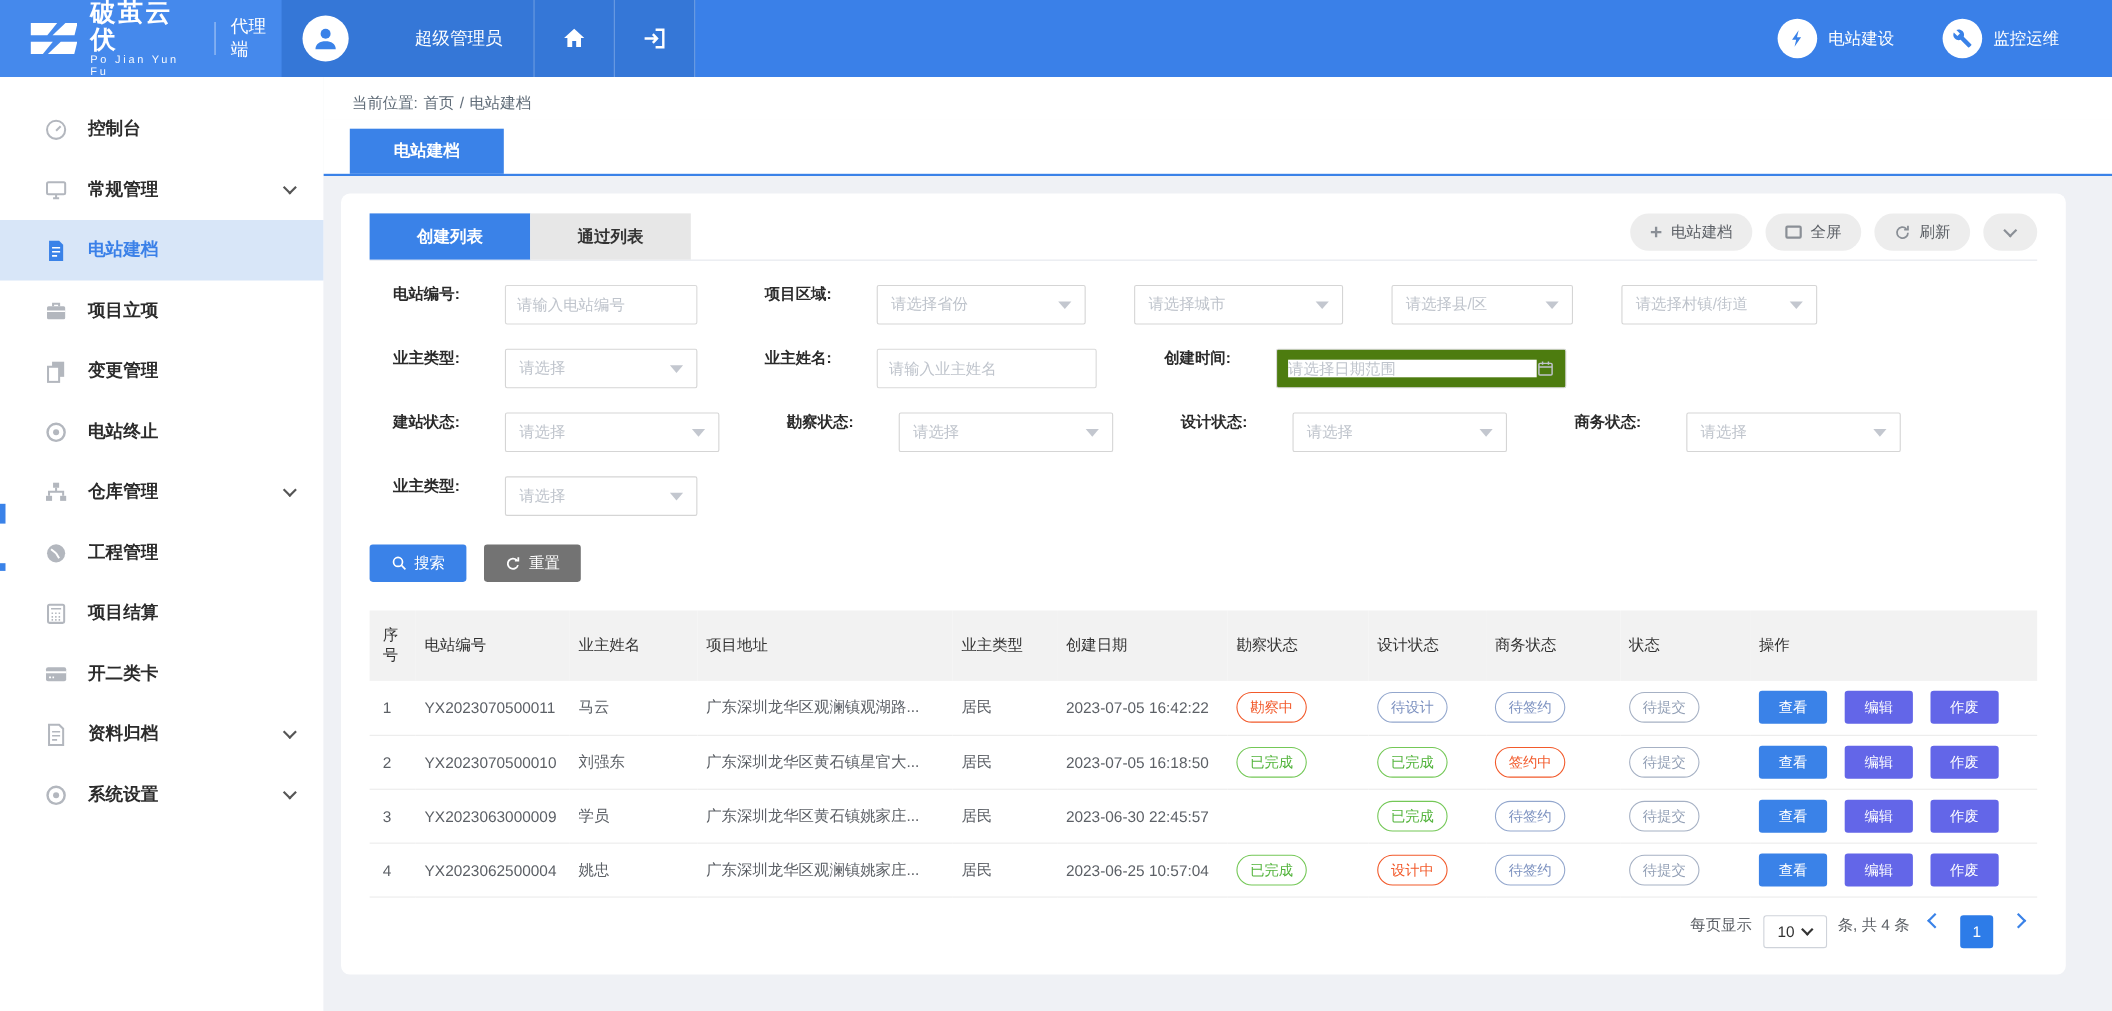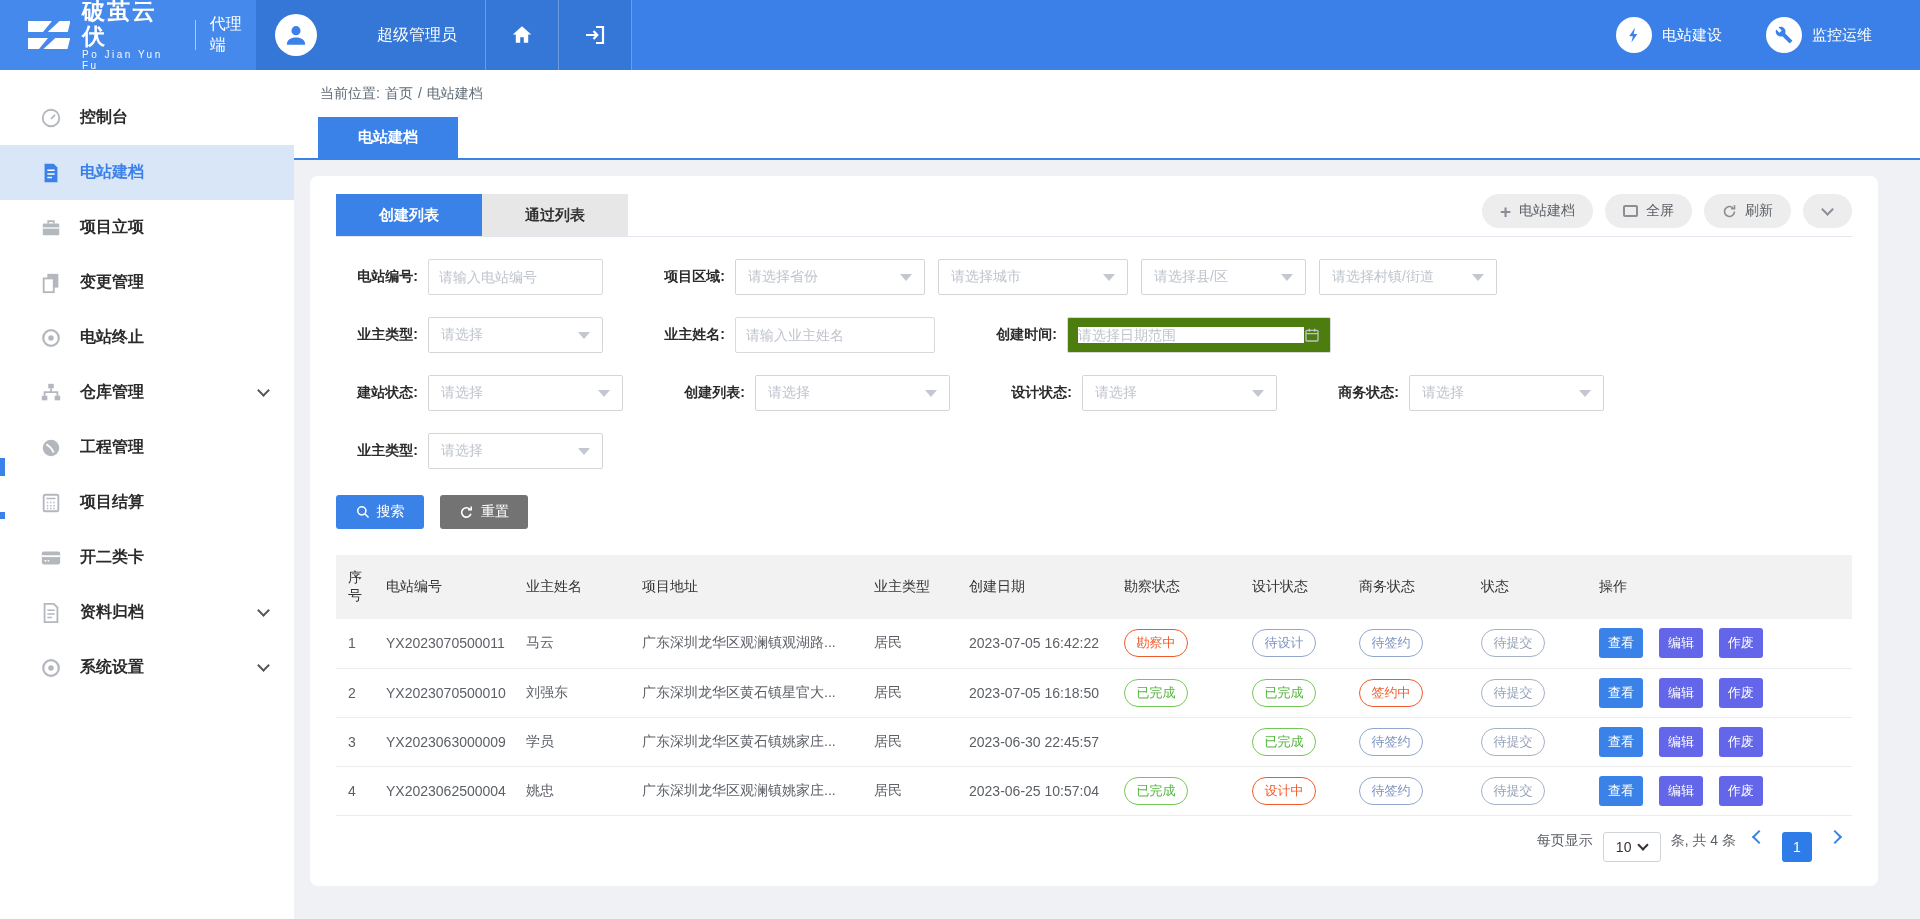--- a/index.html
+++ b/index.html
@@ -58,21 +58,21 @@
     font-size:14px; display:flex; align-items:center; gap:8px; padding:0 18px; cursor:pointer;
     font-family:inherit; }
   .plus-ic { font-size:19px; font-weight:bold; color:#8a8f96; line-height:1; }
   .fs-ic { width:15px; height:12px; border:2px solid #8a8f96; border-radius:2px; display:inline-block; }
   .chev-down { width:9px; height:9px; border-left:2px solid #8a8f96; border-bottom:2px solid #8a8f96;
     transform:rotate(-45deg); margin-top:-4px; display:inline-block; }
 
   
   .filters { margin-top:22px; }
   .frow { display:flex; align-items:center; margin-bottom:22px; }
-  .fg { display:flex; align-items:center; margin-right:40px; }
+  .fg { display:flex; margin-right:40px;gap:31px; }
   .flabel { width:82px; text-align:right; margin-right:10px; font-size:14px; font-weight:bold; color:#2b2b2b; flex:none; }
   .inp { height:36px; border:1px solid #d9d9d9; border-radius:2px; padding:0 10px; font-size:14px;
     color:#333; outline:none; font-family:inherit; background:#fff; }
   .inp::placeholder { color:#bfc4cc; }
   .sel { height:36px; border:1px solid #d5d5d5; border-radius:2px; background:#fff; display:flex;
     align-items:center; justify-content:space-between; padding:0 12px; font-size:14px; color:#bfc4cc; cursor:pointer; }
   .sel .caret { width:0; height:0; border-left:6px solid transparent; border-right:6px solid transparent;
     border-top:7px solid #c3c7cf; margin-left:8px; flex:none; }
   .rgap { margin-right:13px; }
   .datebox { width:264px; height:36px; border:1px solid #d9d9d9; border-radius:2px; display:flex;
@@ -94,21 +94,21 @@
   th.c-idx,td.c-idx { width:42px; padding-left:12px; }
   .c-code { width:140px; } .c-owner { width:116px; } .c-addr { width:232px; }
   .c-type { width:95px; } .c-date { width:155px; } .c-sv { width:128px; }
   .c-ds { width:107px; } .c-bz { width:122px; } .c-st { width:118px; }
   .badge { display:inline-block; min-width:64px; text-align:center; padding:4px 10px; font-size:13px;
     border-radius:14px; border:1px solid transparent; background:#fff; }
   .badge-orange { color:#f25a2b; border-color:#f25a2b; }
   .badge-green  { color:#53b43c; border-color:#74c857; }
   .badge-blue   { color:#7d92c0; border-color:#93a7cd; }
   .badge-gray   { color:#93a0b6; border-color:#a6b1c4; }
-  .rbtn { width:44px; height:30px; border:none; border-radius:3px; color:#fff; font-size:13px;
+  .rbtn { width:62px; height:30px; border:none; border-radius:3px; color:#fff; font-size:13px;
     margin-right:12px; cursor:pointer; font-family:inherit; }
   .rbtn-view { background:#3a82e8; }
   .rbtn-edit, .rbtn-void { background:#6366e8; }
 
   
   .pager { display:flex; justify-content:flex-end; gap:10px; margin-top:16px;
     font-size:14px; color:#5c6066; padding-right:4px; }
   .pp-select { width:58px; height:30px; border:1px solid #cfd3da; border-radius:3px; display:flex;
     align-items:center; justify-content:center; gap:8px; color:#333; cursor:pointer; background:#fff; }
   .pp-caret { width:8px; height:8px; border-left:2px solid #333; border-bottom:2px solid #333;
@@ -192,20 +192,28 @@
       <div class="scroll-mark" style="top:442px;height:7px;"></div>
 
       <div class="side-item">
         <svg class="mi" viewBox="0 0 24 24">
           <circle cx="12" cy="12" r="9" fill="none" stroke="#b3b7be" stroke-width="2"></circle>
           <path d="M12 13l4.5-4.5" stroke="#b3b7be" stroke-width="2" fill="none"></path>
         </svg>
         <span class="side-label">控制台</span>
       </div>
 
+      <div class="side-item">
+        <svg class="mi" viewBox="0 0 24 24">
+          <rect x="3" y="4" width="18" height="12" rx="1.5" fill="none" stroke="#b3b7be" stroke-width="2"></rect>
+          <path d="M9 20h6M12 16v4" stroke="#b3b7be" stroke-width="2" fill="none"></path>
+        </svg>
+        <span class="side-label">常规管理</span>
+        <span class="chev"></span>
+      </div>
 
       <div class="side-item active">
         <svg class="mi" viewBox="0 0 24 24">
           <path d="M5 2h10l4 4v16H5z" fill="#3a82e8"></path>
           <path d="M8 9h8M8 13h8M8 17h5" stroke="#fff" stroke-width="1.6"></path>
         </svg>
         <span class="side-label">电站建档</span>
       </div>
 
       <div class="side-item">
@@ -381,21 +389,21 @@
 
             <div class="frow">
               <div class="fg">
                 <span class="flabel">建站状态:</span>
                 <div class="sel" style="width:195px;">
                   <span>请选择</span>
                     <span class="caret"></span>
                 </div>
               </div>
               <div class="fg">
-                <span class="flabel">创建列表:</span>
+                <span class="flabel">勘察状态:</span>
                 <div class="sel" style="width:195px;">
                   <span>请选择</span>
                     <span class="caret"></span>
                 </div>
               </div>
               <div class="fg">
                 <span class="flabel">设计状态:</span>
                 <div class="sel" style="width:195px;">
                   <span>请选择</span>
                     <span class="caret"></span>

